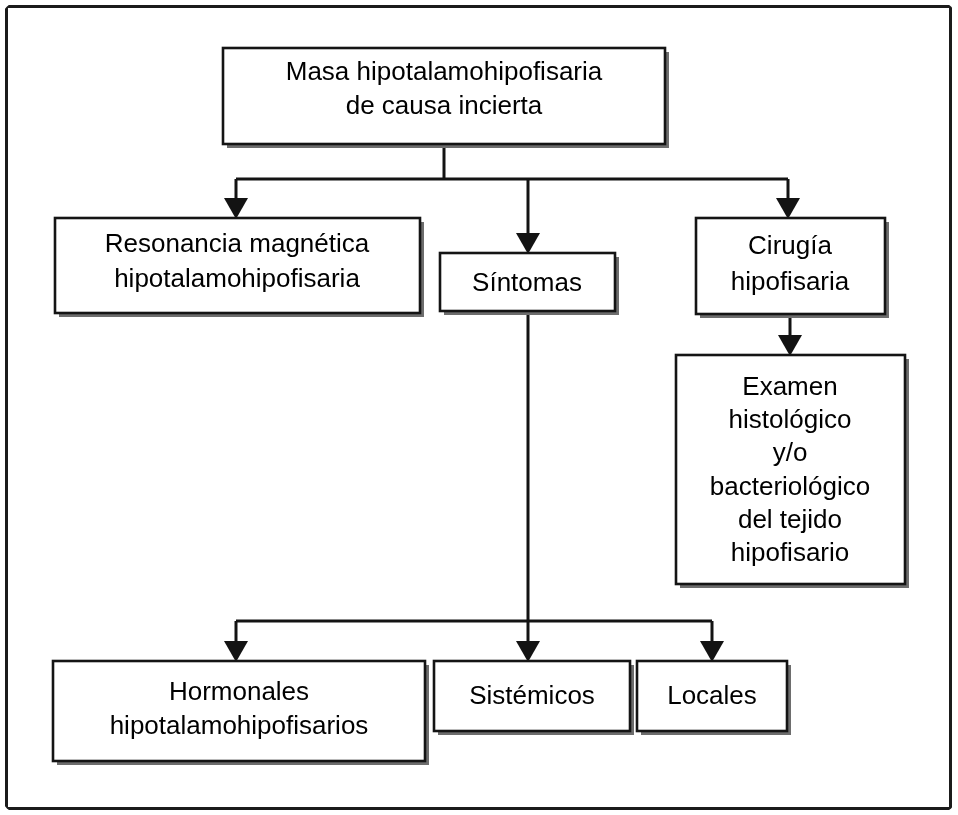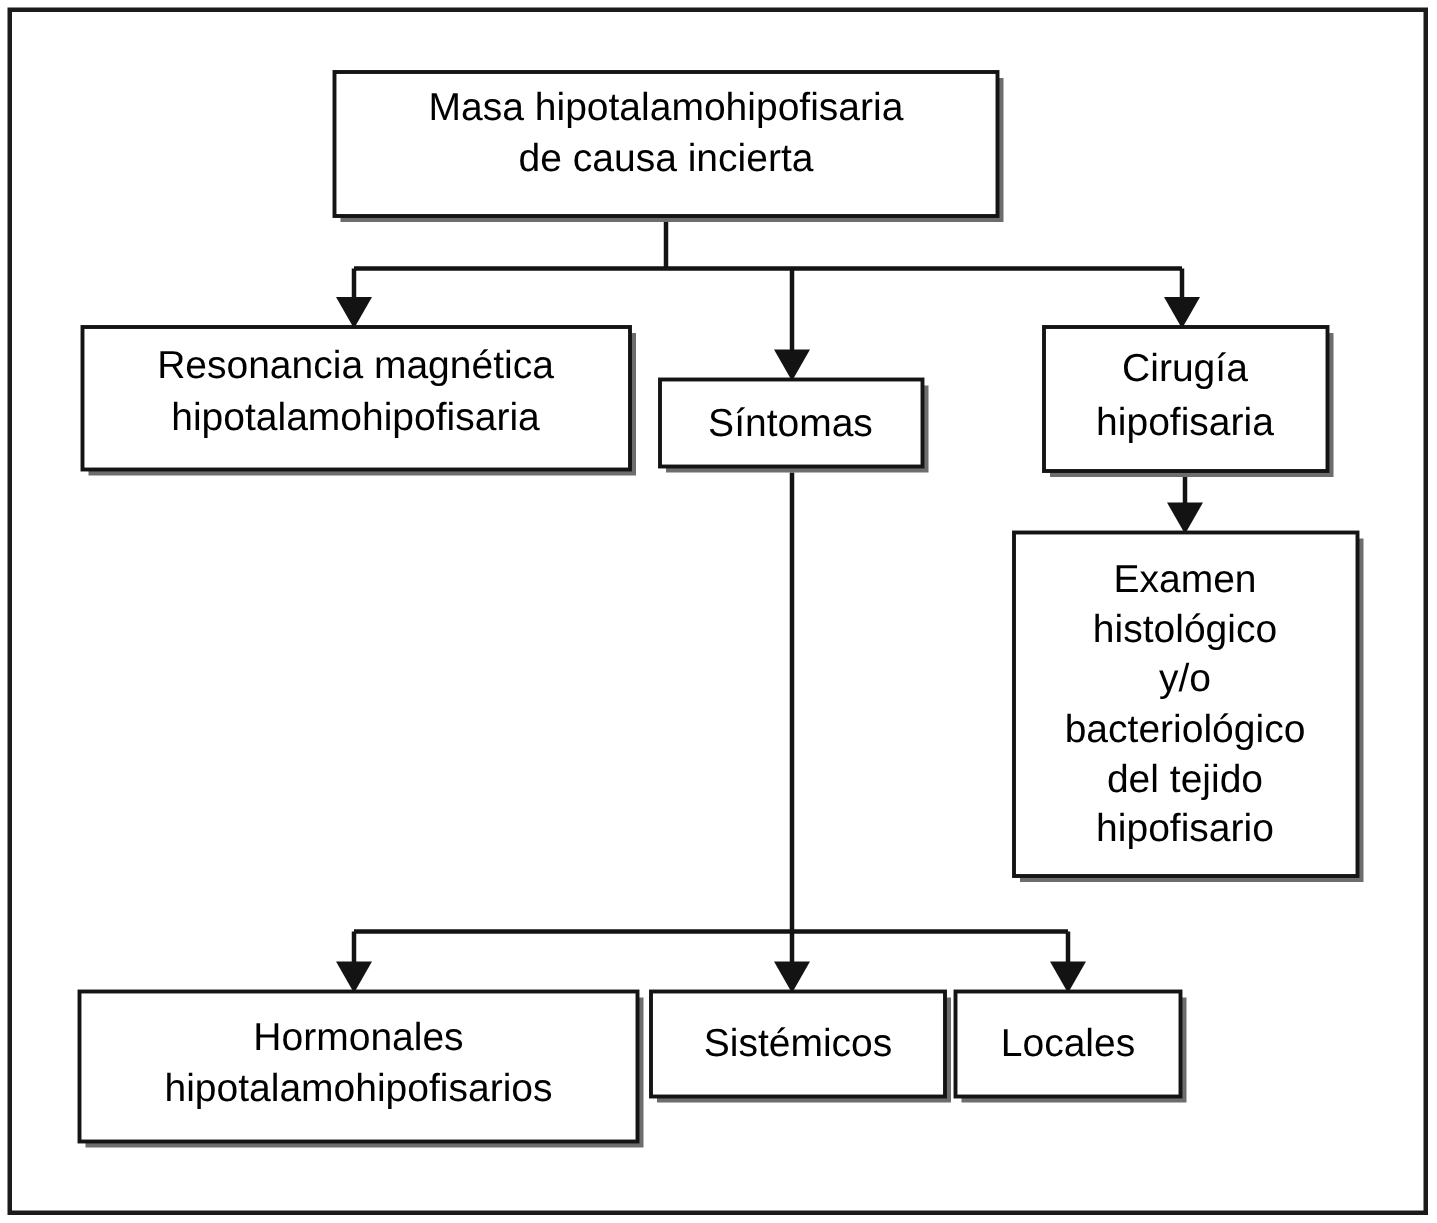--- a/index.html
+++ b/index.html
@@ -9,20 +9,21 @@
   }
   body {
     font-family: "Liberation Sans", sans-serif;
   }
   #page {
     position: relative;
     width: 958px;
     height: 815px;
     background: #ffffff;
     overflow: hidden;
+    border-radius: 23px;
   }
   #flow-svg {
     display: block;
     width: 958px;
     height: 815px;
   }
   .frame-rect {
     fill: #ffffff;
     stroke: #1b1b1b;
     stroke-width: 3;

